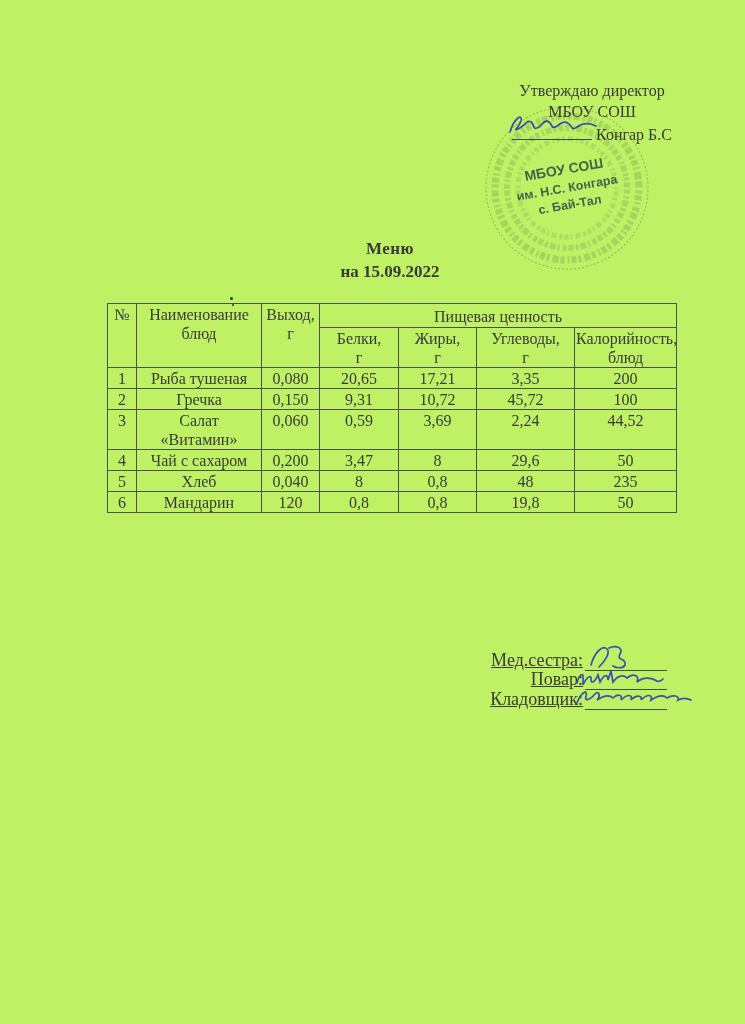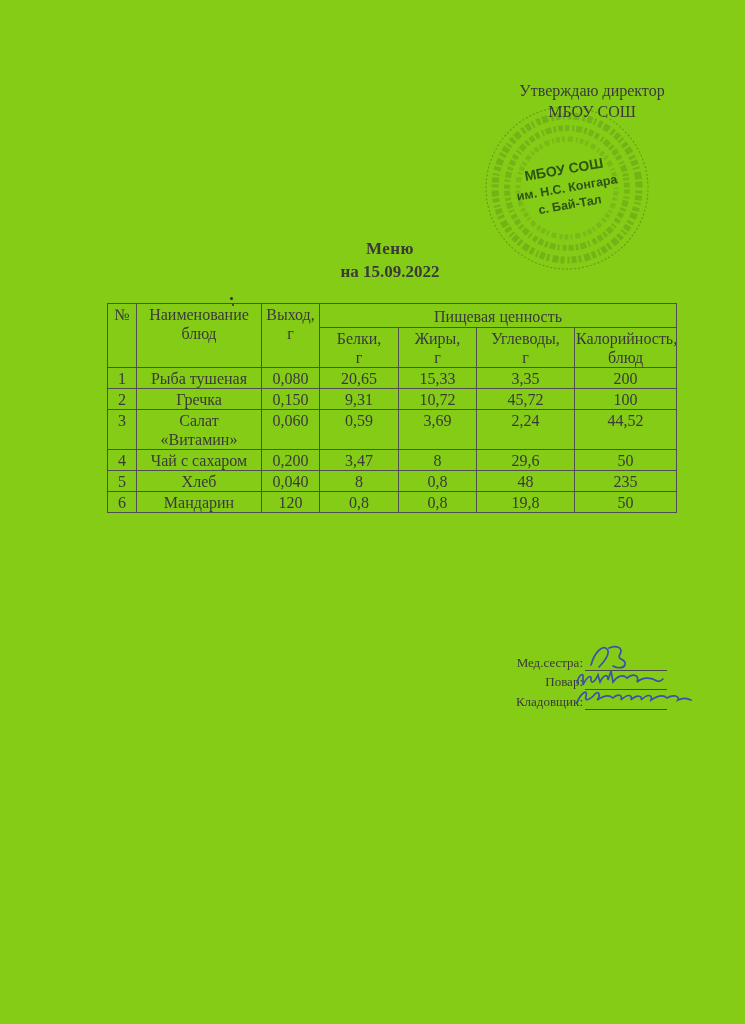--- a/index.html
+++ b/index.html
@@ -1,20 +1,20 @@
 <!DOCTYPE html>
 <html><head>
 <meta charset="utf-8">
 <style>
   * { margin: 0; padding: 0; box-sizing: border-box; }
   html, body { background: #e8e8e8; }
   #page {
     position: relative;
     width: 745px; height: 1024px;
-    background: #84cc16;
+    background: #bef264;
     font-family: "Liberation Serif", serif;
     color: #3a3a3a;
     overflow: hidden;
   }
   
   #approval {
     position: absolute; left: 472px; top: 80px; width: 240px;
     text-align: center; font-size: 16px; line-height: 21px;
     white-space: nowrap;
   }
@@ -39,34 +39,41 @@
     border: 1px solid #4f4f4f; text-align: center; vertical-align: top;
     font-weight: normal; white-space: pre-line; line-height: 19px;
     padding: 1px 1px 0 1px; overflow: hidden;
   }
   #menu-table .h1 { height: 24px; }
   #menu-table .h2 th { height: 40px; }
   
   .speck { position: absolute; background: #2f2f2f; border-radius: 50%; }
   
   #bottom-signatures { position: absolute; left: 455px; top: 651px; width: 250px;
-    font-size: 13px; }
+    font-size: 18px; text-decoration: underline; }
   .sig-row { display: flex; align-items: flex-end; height: 19.5px; position: relative; }
   .sig-label { width: 128px; text-align: right; white-space: nowrap; }
   .sig-underline { width: 82px; border-bottom: 1px solid #4a4a4a; height: 16px; margin-left: 2px; }
   .bottom-ink { position: absolute; }
 </style>
 </head>
 <body>
 
 <div id="page">
 
   <div id="approval">
     <span class="approval-line">Утверждаю директор</span>
     <span class="approval-line">МБОУ СОШ</span>
+    <span class="approval-line">
+      <span class="sig-line-wrap">
+        <svg id="head-sig-ink" class="sig-ink" width="100" height="30" viewBox="0 0 100 30">
+          <path d="M4,22 C8,8 17,3 15,11 C13,17 6,22 12,19 C19,16 21,9 25,12 C29,15 26,21 33,17 C37,14 39,9 43,12 C47,15 45,20 51,16 C55,13 59,10 63,14 C67,17 65,21 71,17 C75,14 82,12 90,16"></path>
+        </svg>
+      </span><span>Конгар Б.С</span>
+    </span>
   </div>
 
   <svg id="stamp" viewBox="0 0 176 176">
     <g transform="rotate(-10 88 88)">
       <circle cx="88" cy="88" r="81" fill="none" stroke="#5563bd" stroke-width="1" stroke-dasharray="2 2" opacity="0.4"></circle>
       <circle cx="88" cy="88" r="72" fill="none" stroke="#5563bd" stroke-width="7" stroke-dasharray="4 2 6 3 3 2 5 2 2 3" opacity="0.20"></circle>
       <circle cx="88" cy="88" r="60" fill="none" stroke="#5563bd" stroke-width="6" stroke-dasharray="3 2 5 2 4 3 2 2 6 2" opacity="0.18"></circle>
       <circle cx="88" cy="88" r="49" fill="none" stroke="#5563bd" stroke-width="5" stroke-dasharray="5 3 2 2 4 2 3 3" opacity="0.14"></circle>
       <text x="88" y="74" text-anchor="middle" font-family="Liberation Sans, sans-serif" font-size="14" font-weight="bold" fill="#4e5cb8" opacity="0.92">МБОУ СОШ</text>
       <text x="88" y="92" text-anchor="middle" font-family="Liberation Sans, sans-serif" font-size="12.5" font-weight="bold" fill="#4e5cb8" opacity="0.92">им. Н.С. Конгара</text>
@@ -109,21 +116,21 @@
       <th>Углеводы,
 г</th>
       <th>Калорийность,
 блюд</th>
     </tr>
     <tr style="height:19px">
       <td>1</td>
       <td>Рыба тушеная</td>
       <td>0,080</td>
       <td>20,65</td>
-      <td>15,33</td>
+      <td>17,21</td>
       <td>3,35</td>
       <td>200</td>
     </tr>
     <tr style="height:21px">
       <td>2</td>
       <td>Гречка</td>
       <td>0,150</td>
       <td>9,31</td>
       <td>10,72</td>
       <td>45,72</td>

